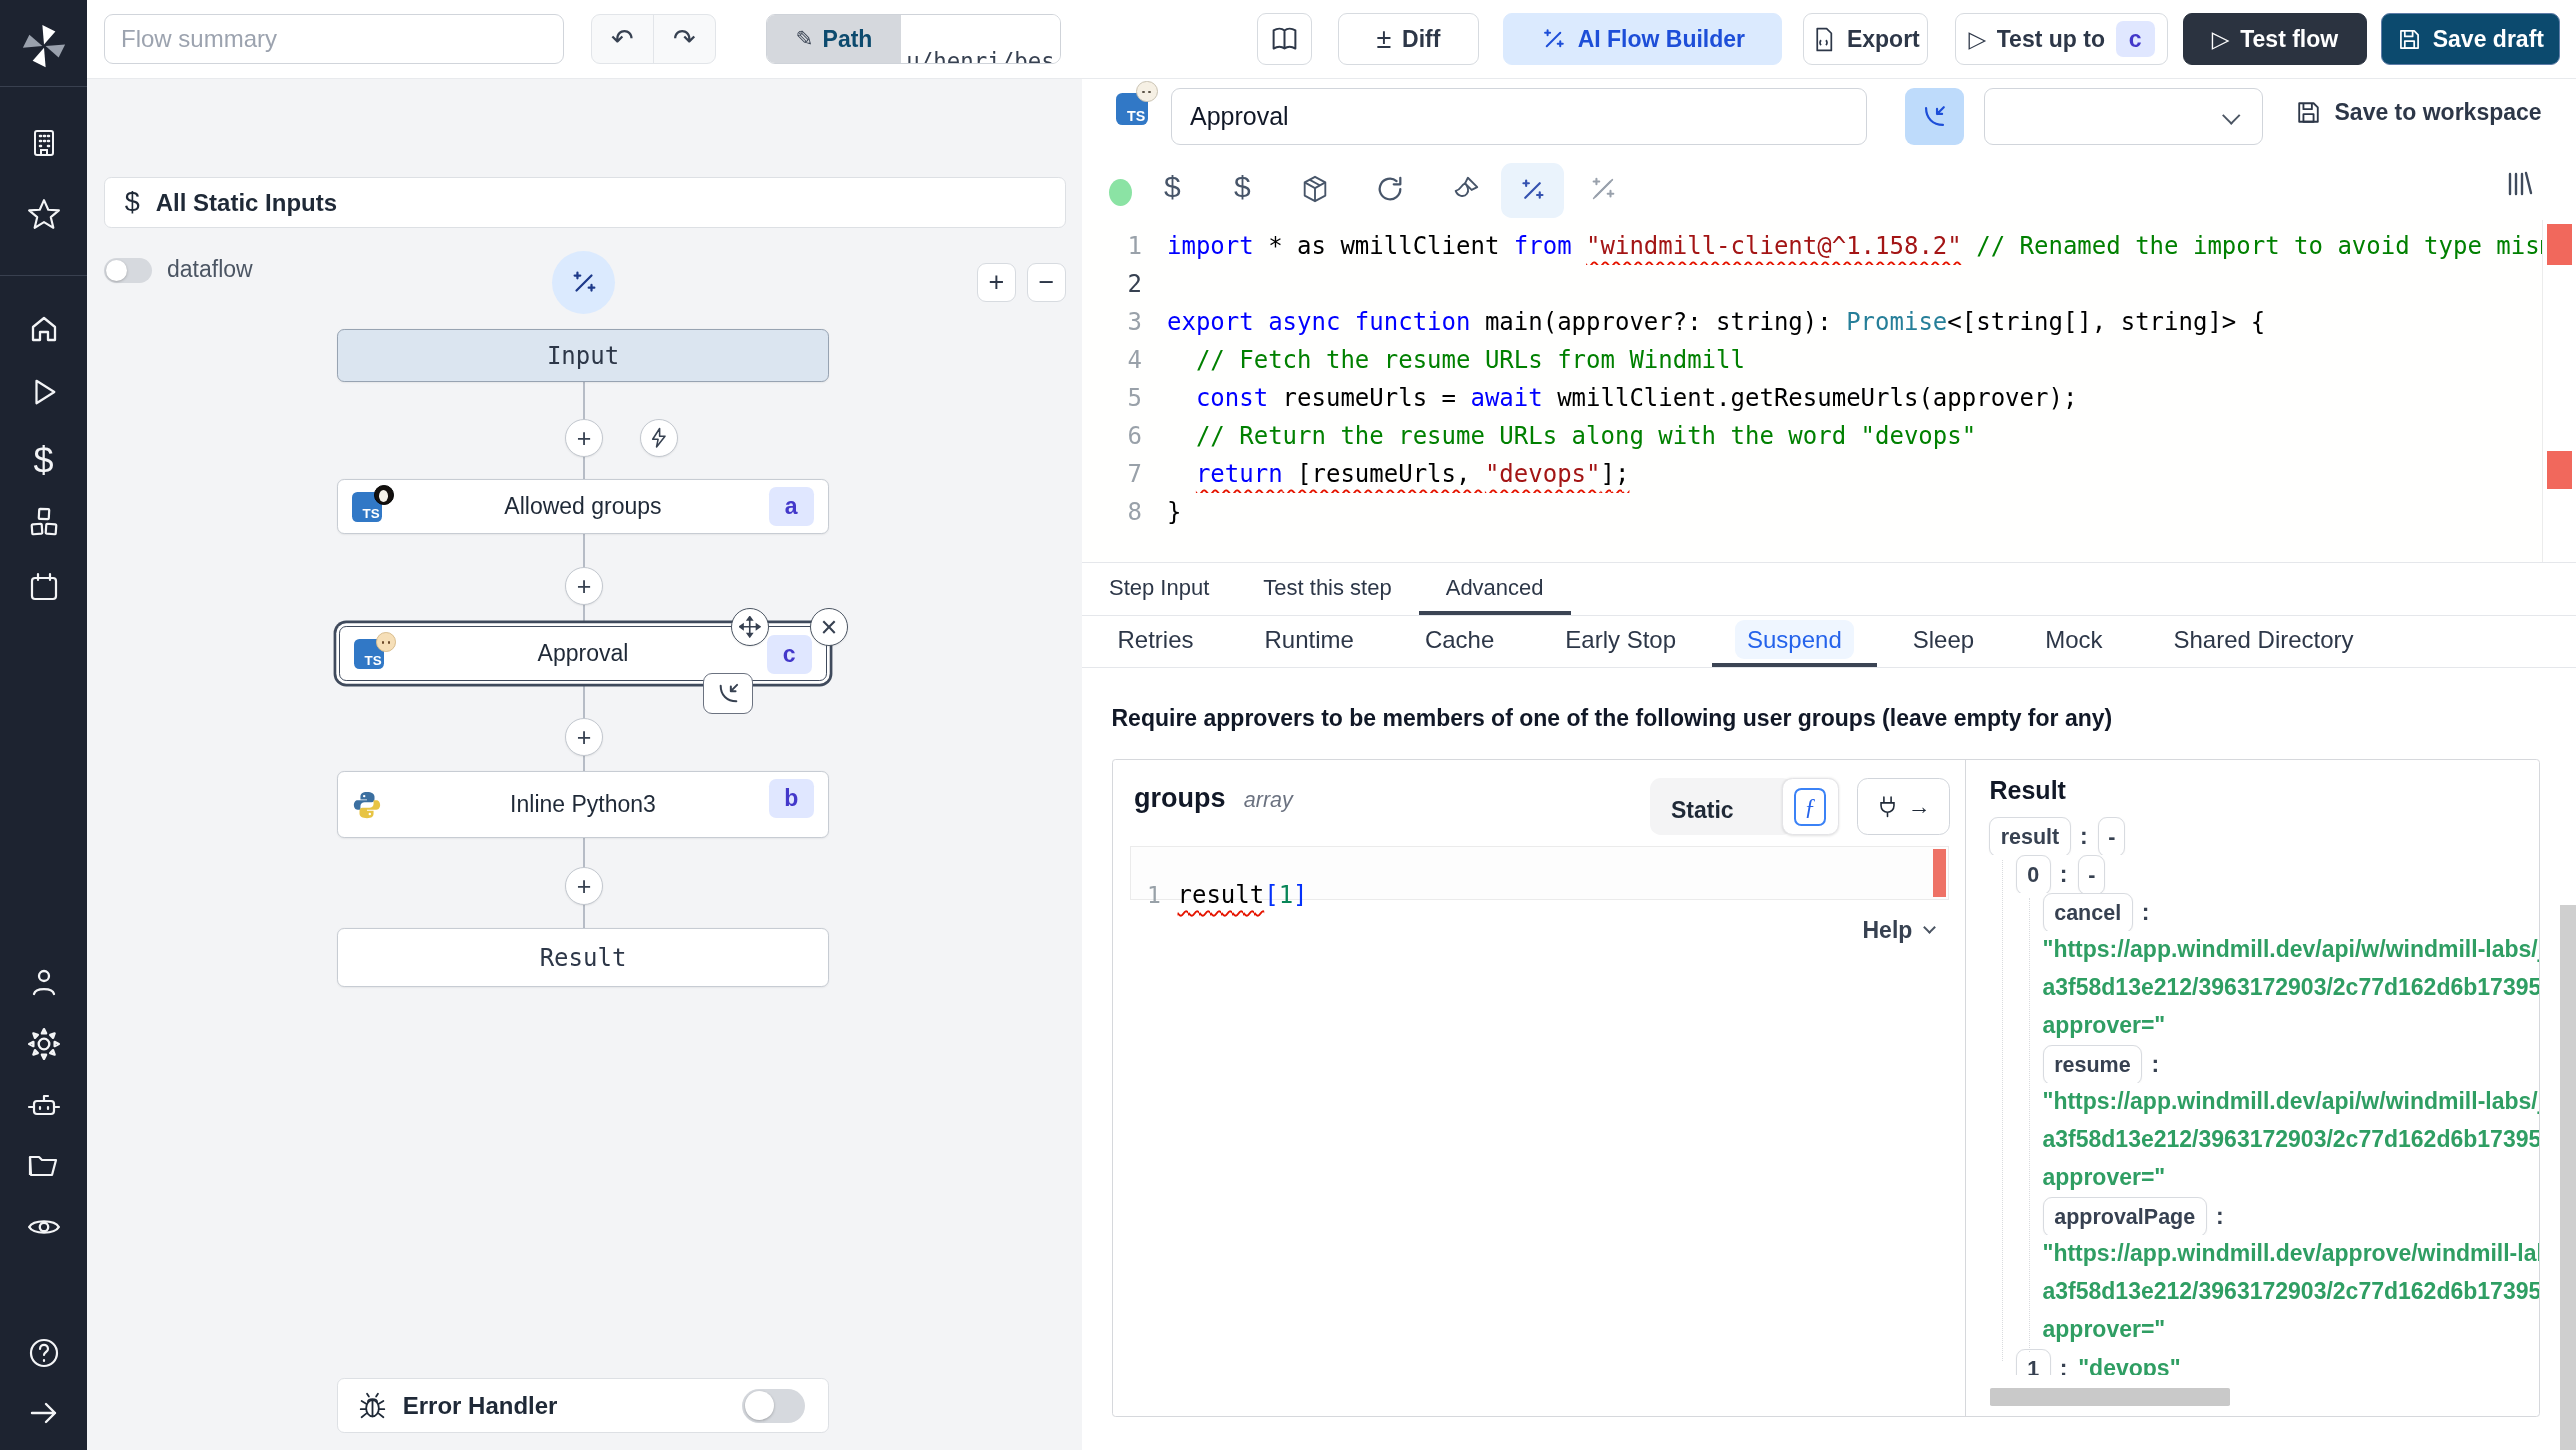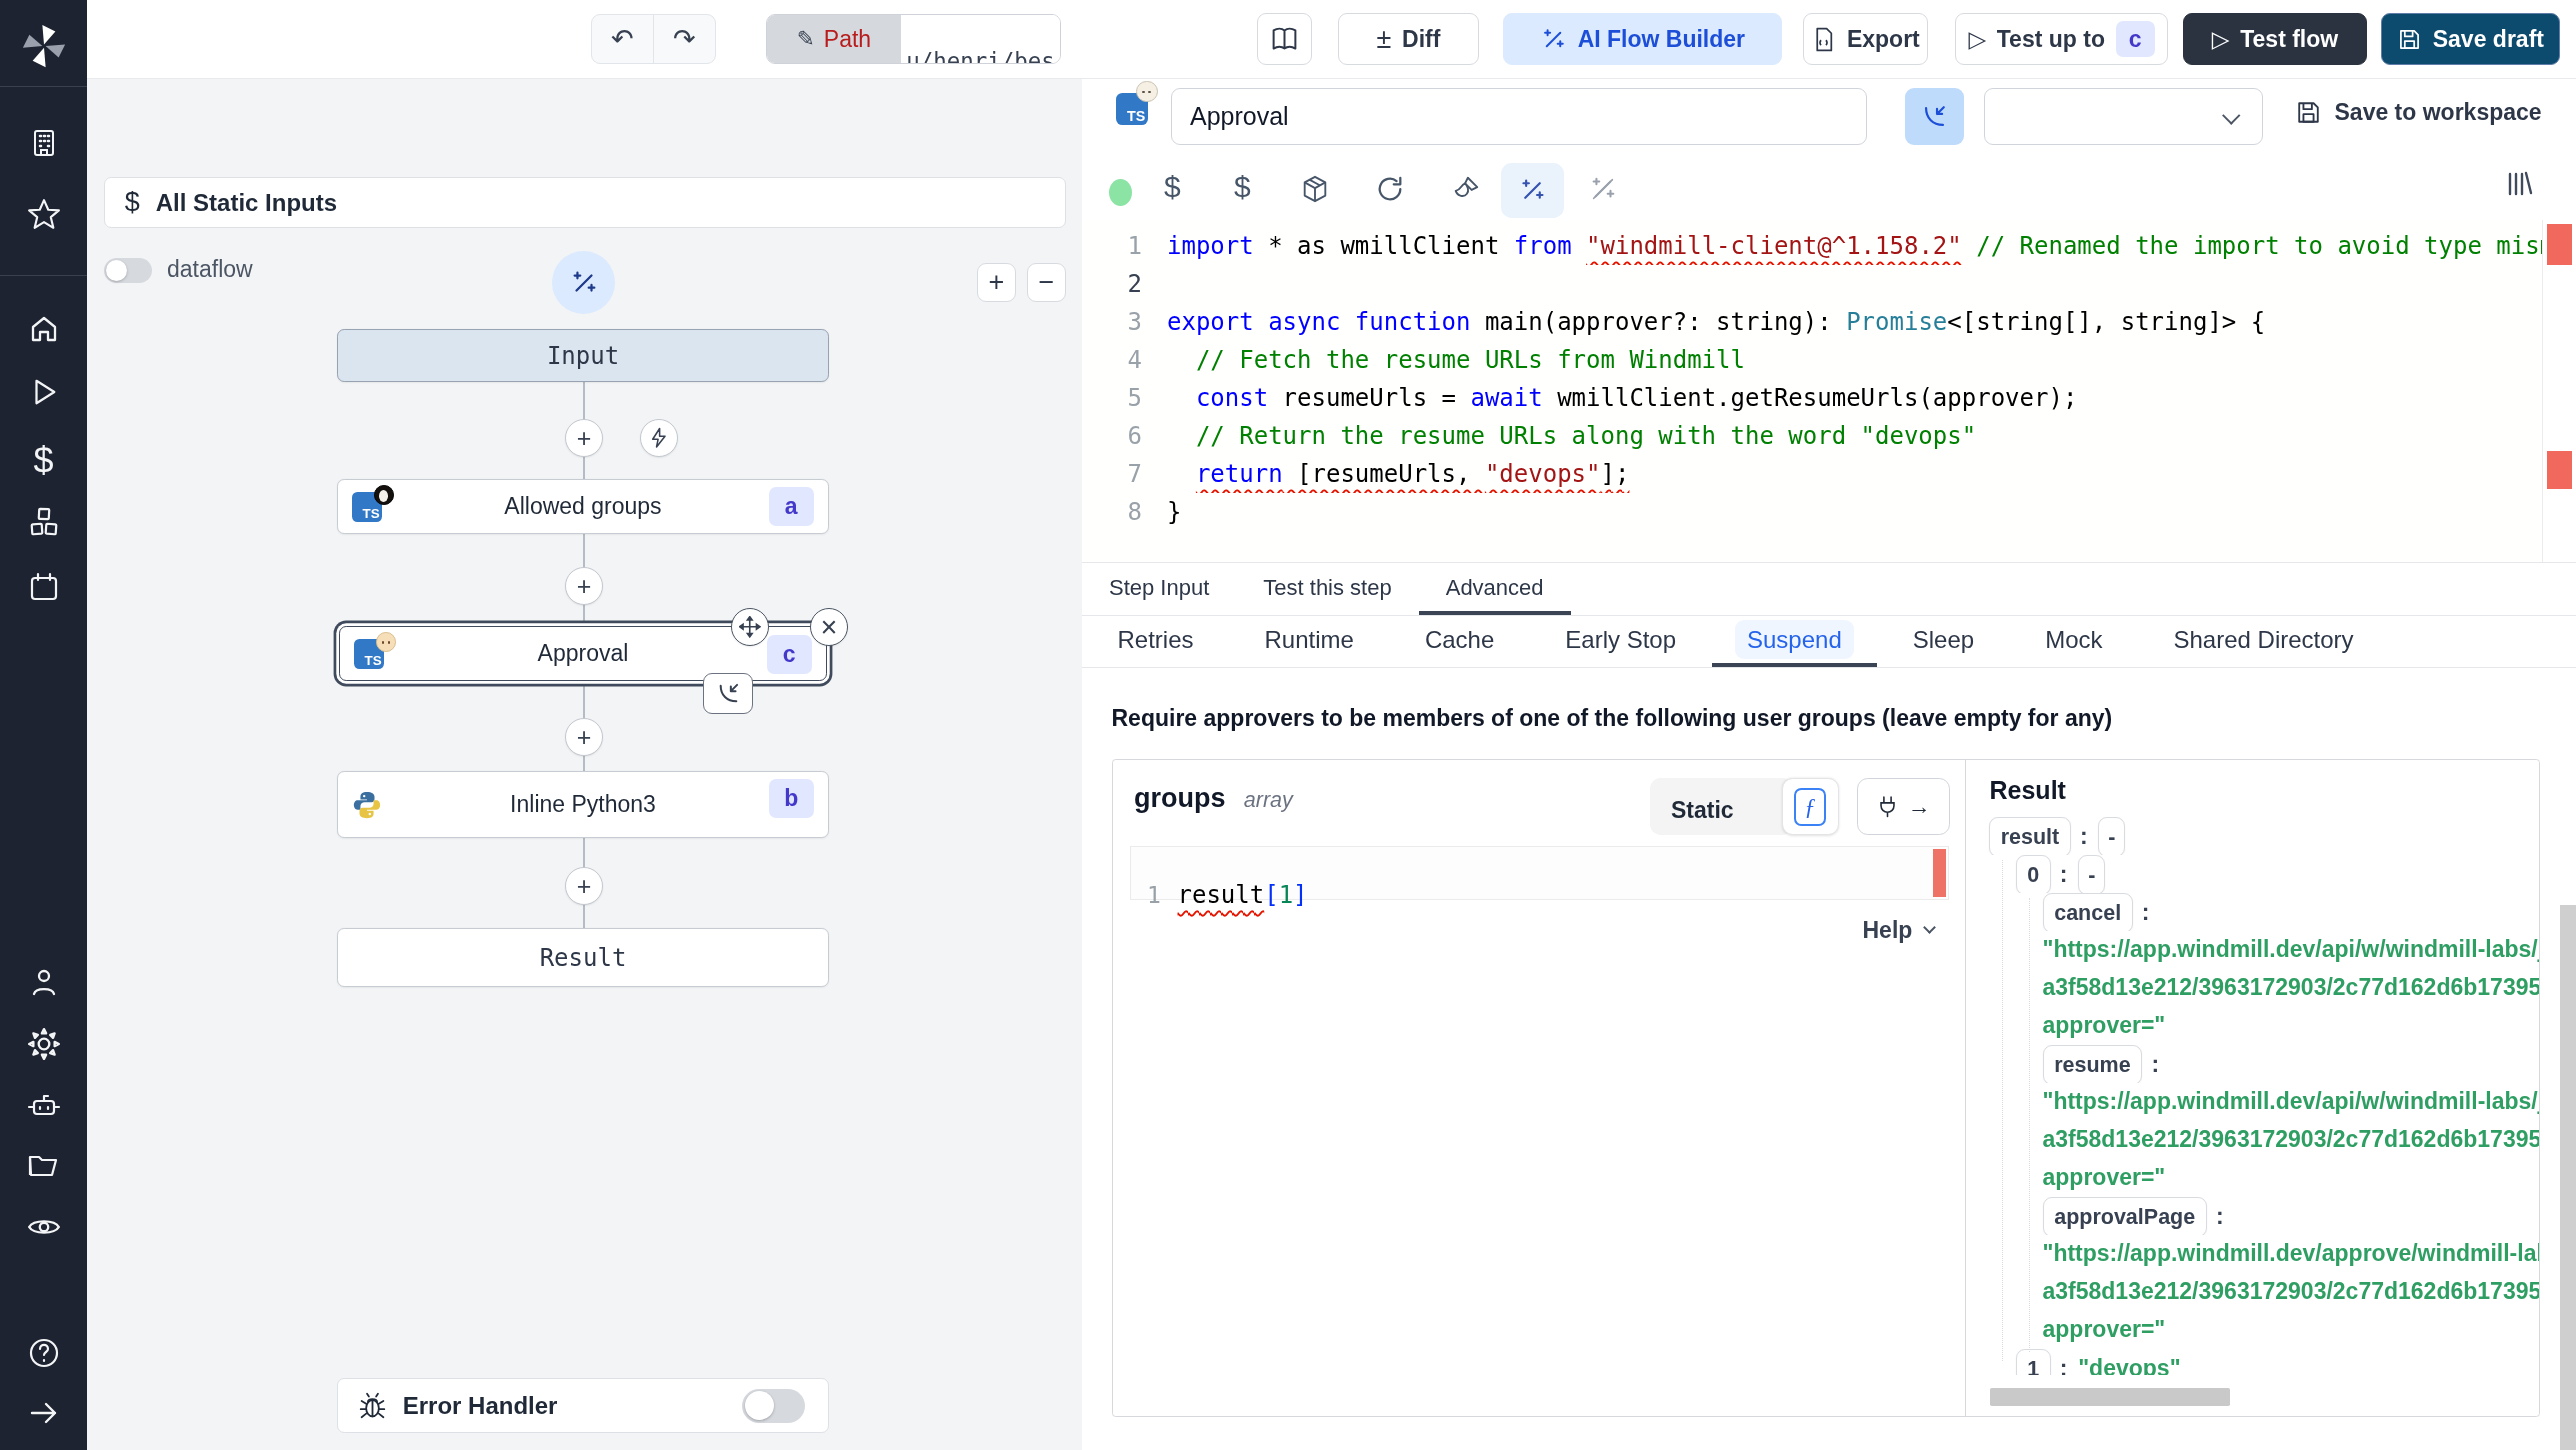--- a/index.html
+++ b/index.html
@@ -162,34 +162,37 @@
     </svg>
   </div>
   <div class="sb-icon" style="top:1397px">
     <svg width="32" height="32" viewBox="0 0 32 32" fill="none" stroke="#f3f4f6" stroke-width="2.4" stroke-linecap="round" stroke-linejoin="round">
       <path d="M4 16h23M18 7l9 9-9 9"></path>
     </svg>
   </div>
 </div>
 
 <div id="topbar" class="abs">
+  <div class="abs input-like" style="left:17px; top:14.3px; width:460px; height:50px; padding-left:16px;">
+    <span class="placeholder">Flow summary</span>
+  </div>
 
   <div class="abs flex" style="left:504px; top:14.3px; width:125px; height:50px; border:0.9px solid #e2e5e9; border-radius:9px; background:#f8f9fa;">
     <div class="flex" style="width:63px; height:100%; justify-content:center; font-size:27px; color:#374151; border-right:0.9px solid #e2e5e9;">
         <span>↶</span>
       </div>
     <div class="flex" style="width:63px; height:100%; justify-content:center; font-size:27px; color:#374151;">
         <span>↷</span>
       </div>
   </div>
 
   <div class="abs flex" style="left:679px; top:14.3px; width:295px; height:50px; border:0.9px solid #cfd3d9; border-radius:9px; overflow:hidden;">
     <div class="flex" style="width:134px; height:100%; background:#d5d8dd; justify-content:center; gap:9px;">
       <span style="font-size:21.5px; color:#374151;">✎</span>
-      <span style="font-size:23px; font-weight:400; color:#b91c1c;">Path</span>
+      <span style="font-size:23px; font-weight:700; color:#0c4a6e;">Path</span>
     </div>
     <div class="flex" style="flex:1; height:100%; background:#fff; justify-content:center;">
       <span class="mono" style="font-size:22.4px; color:#374151;">u/henri/bes</span>
     </div>
   </div>
 
   <div class="abs btn" style="left:1170px; top:13.4px; width:55px; height:52px;">
     <span>
       <svg width="29" height="29" viewBox="0 0 32 32" fill="none" stroke="#2d3748" stroke-width="2.2" stroke-linejoin="round">
         <path d="M4 6c4-2.5 9-2.5 12 0v20c-3-2.5-8-2.5-12 0zM28 6c-4-2.5-9-2.5-12 0v20c3-2.5 8-2.5 12 0z"></path>

